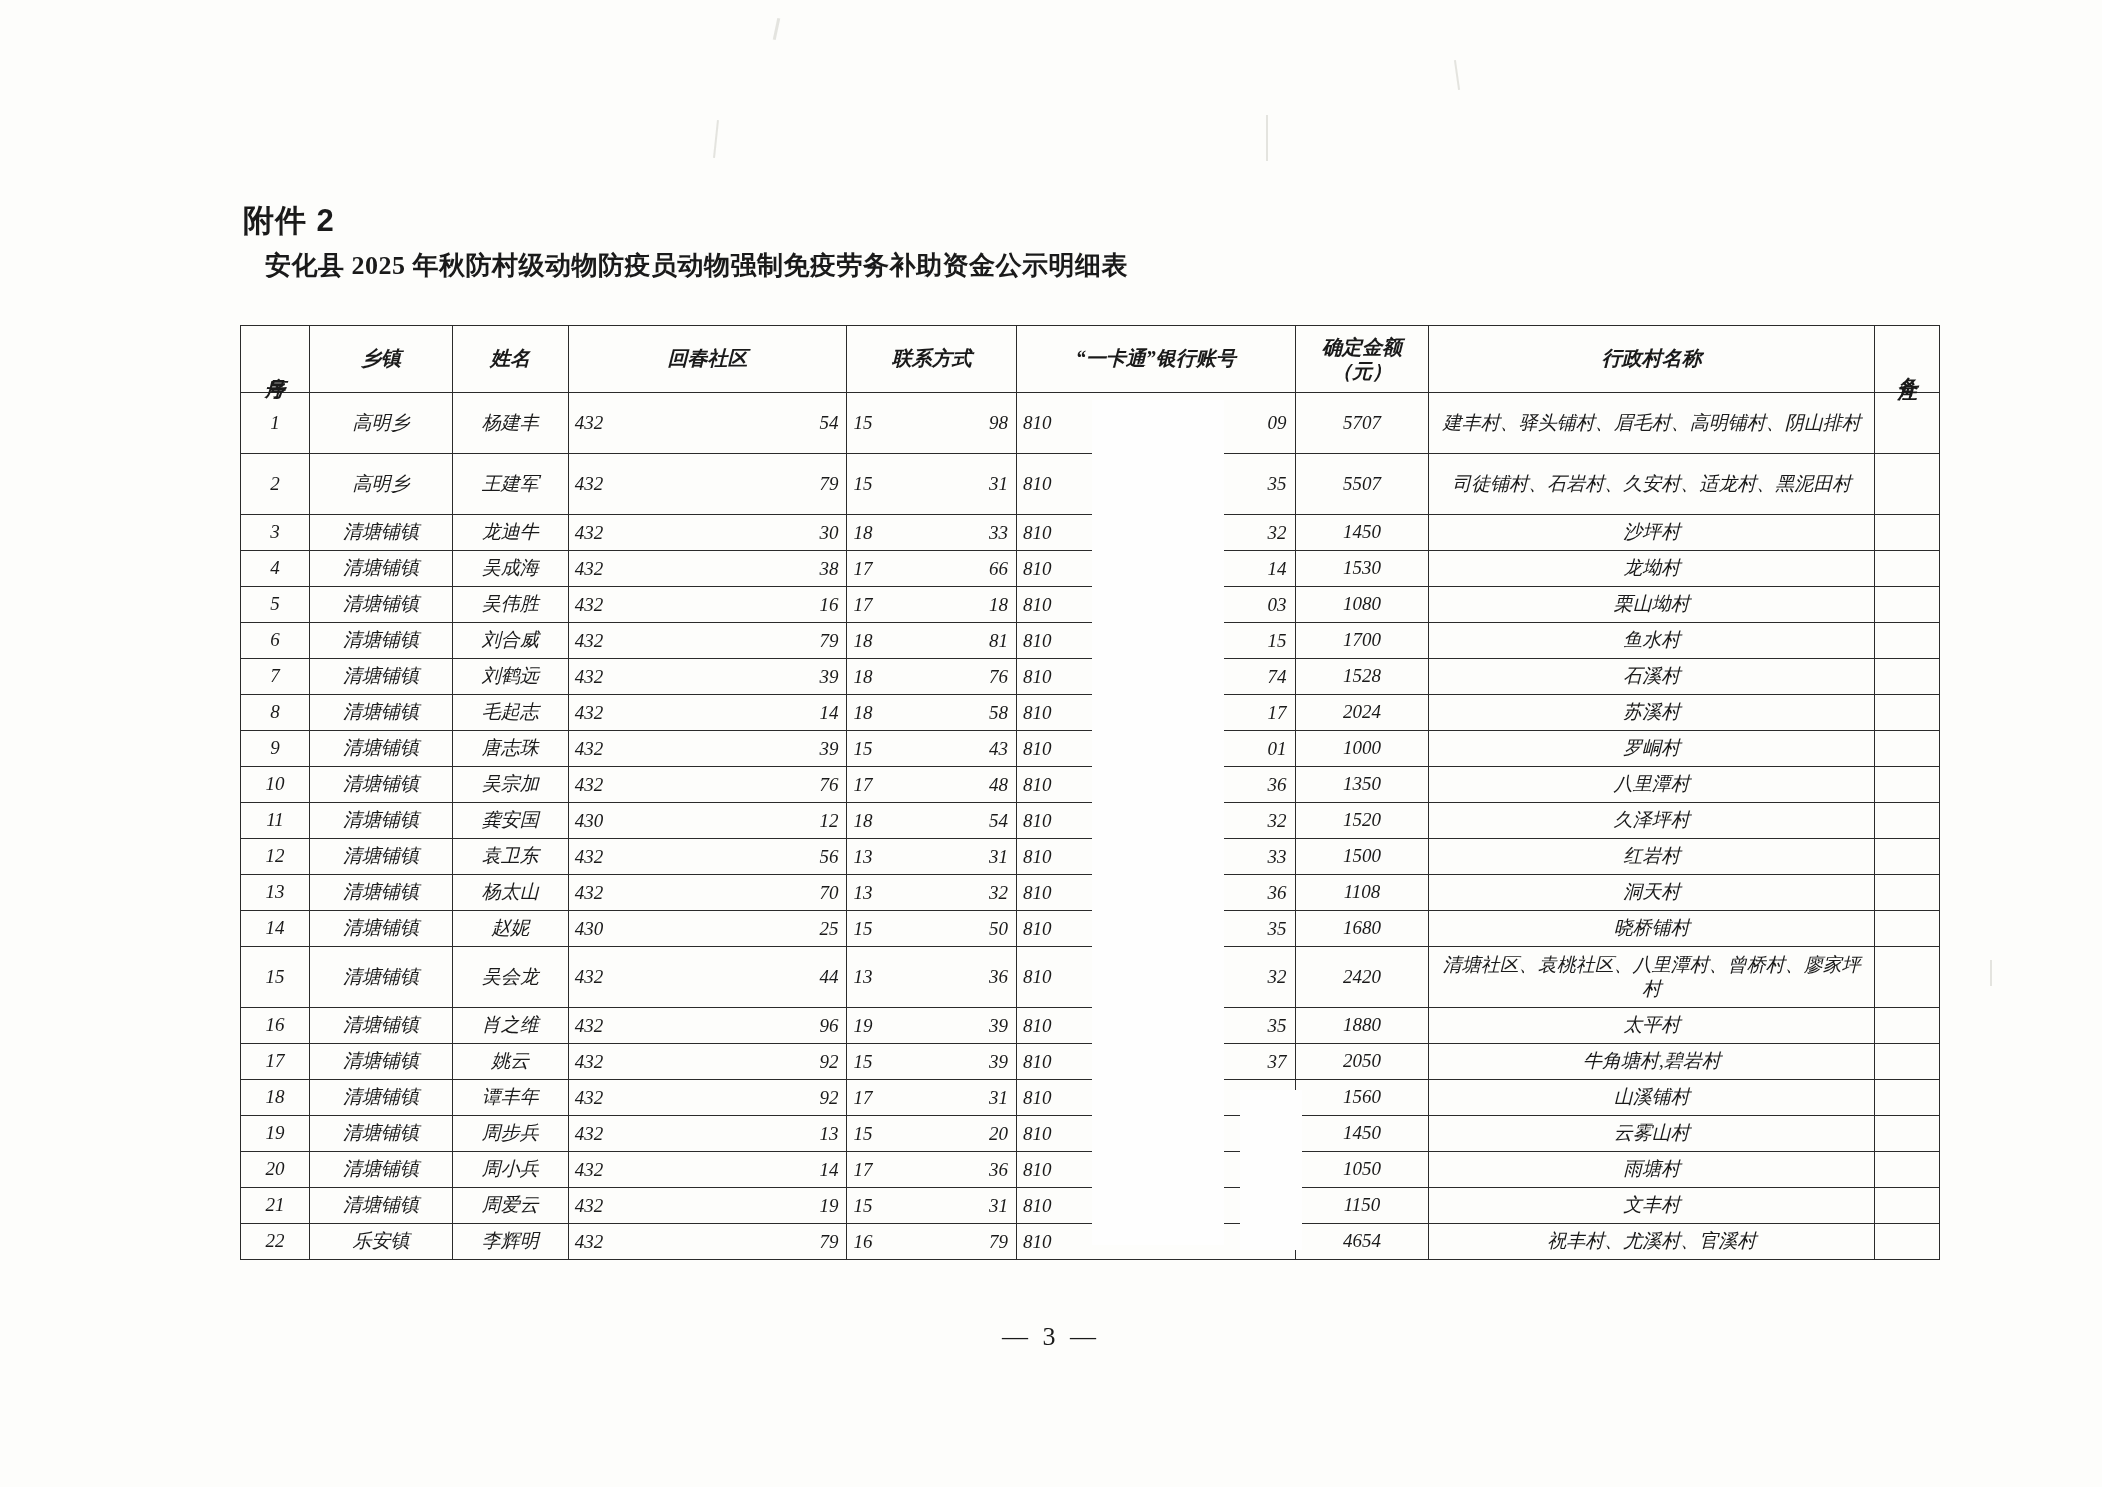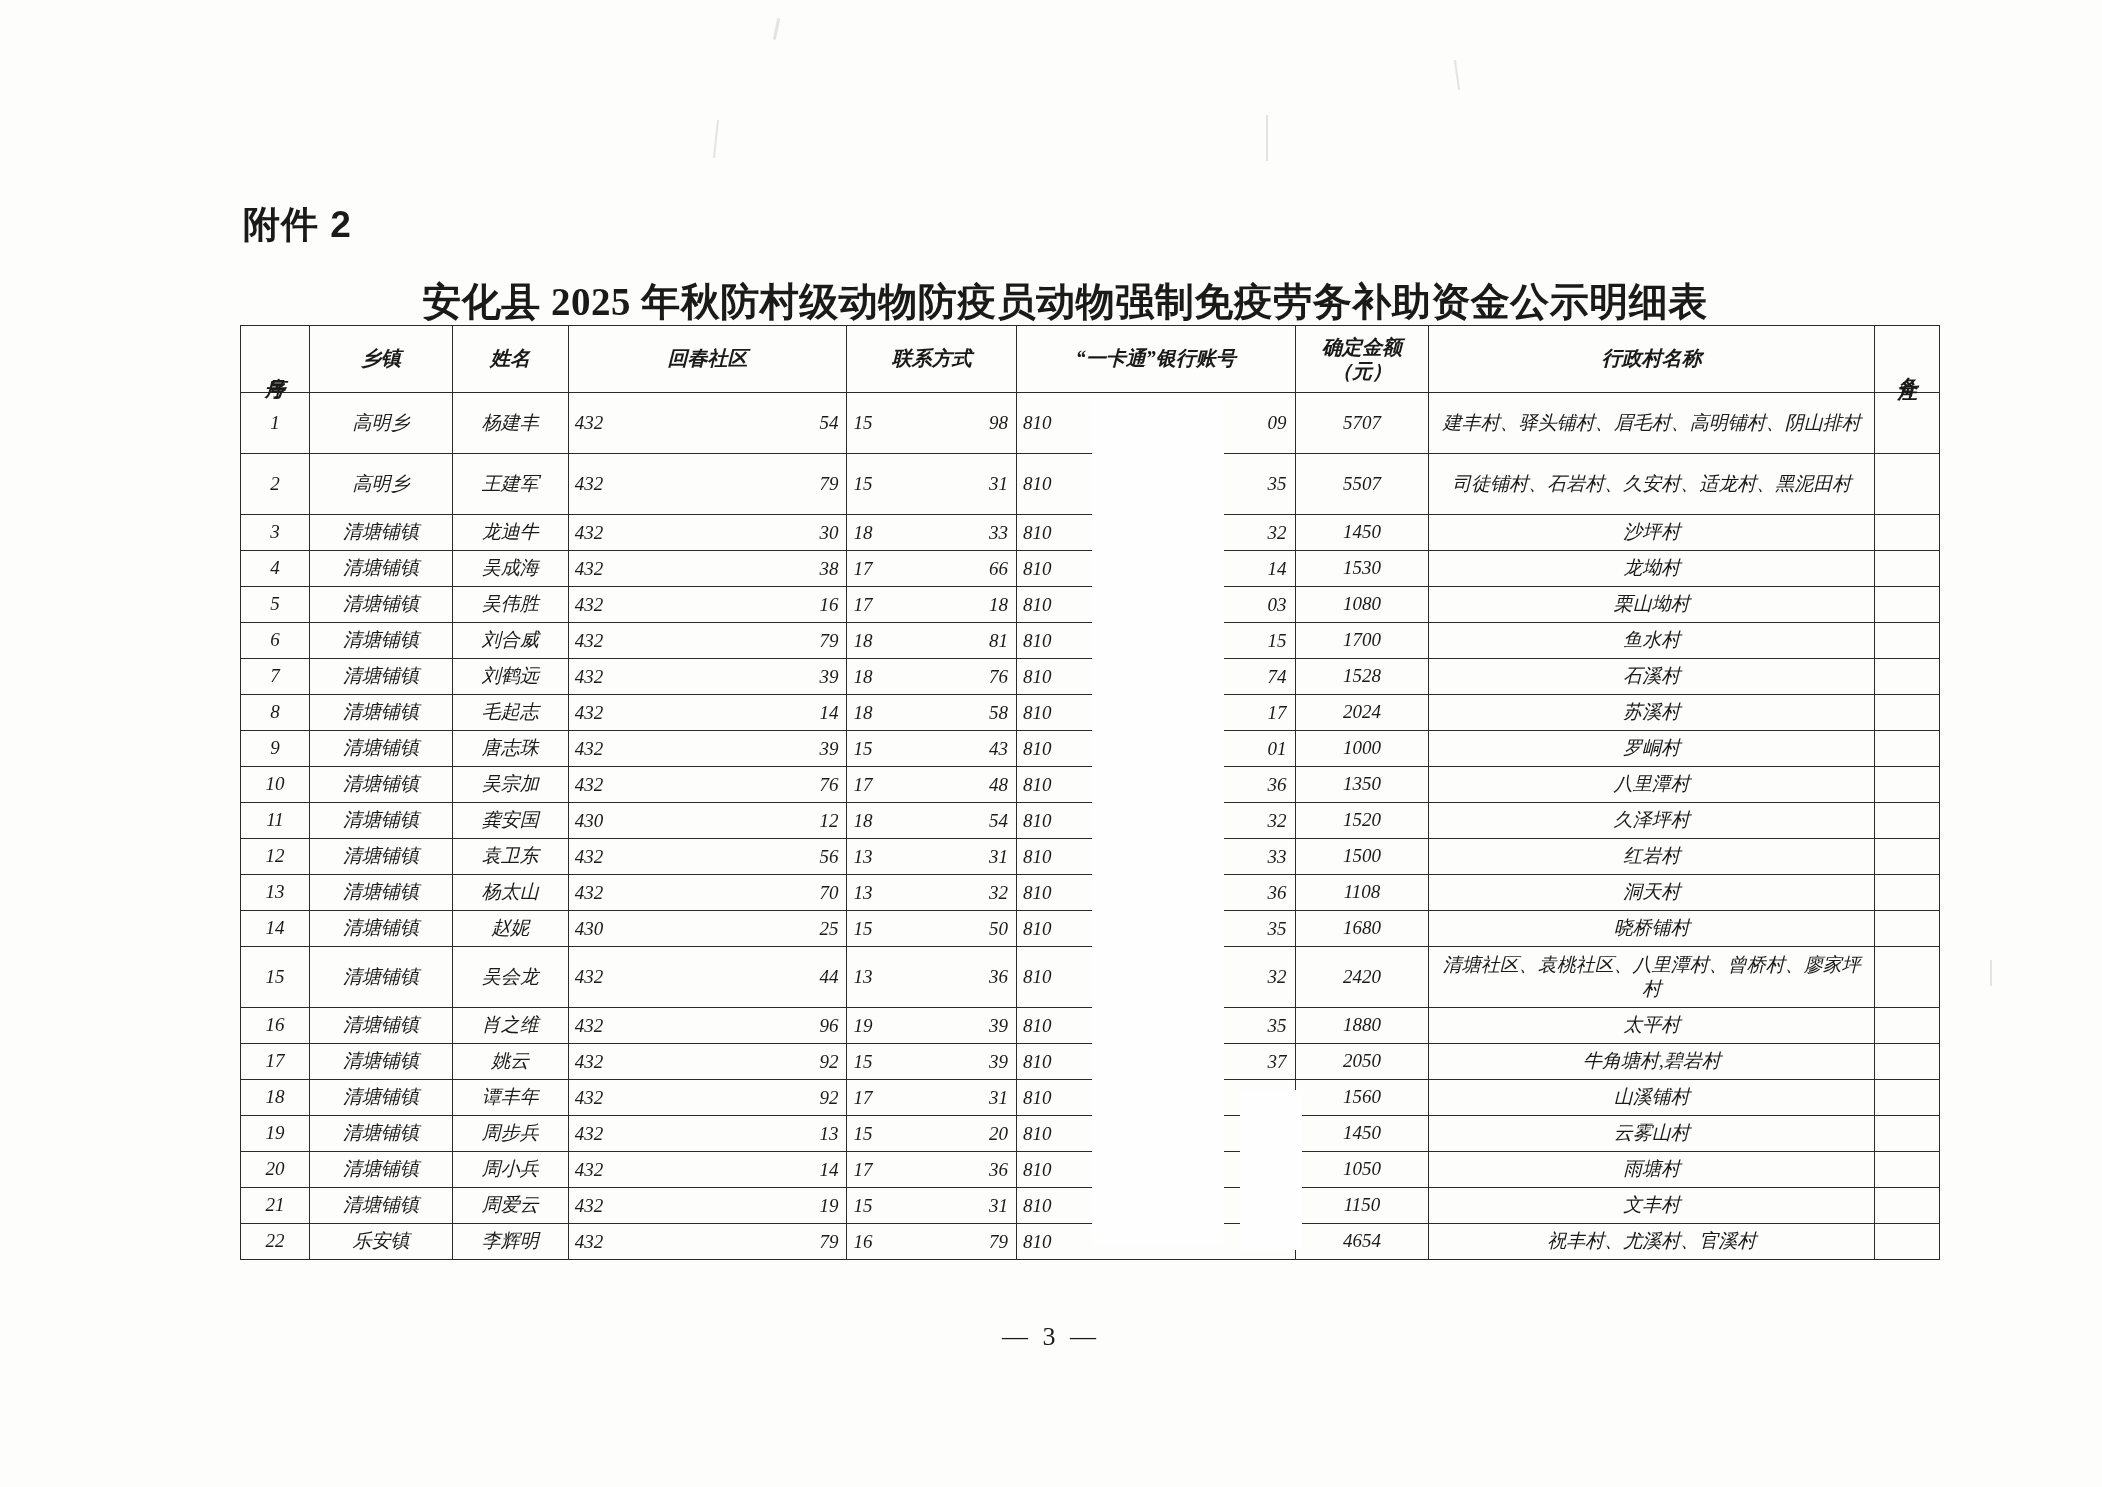--- a/index.html
+++ b/index.html
@@ -25,32 +25,31 @@
   
   .speck {
     position: absolute;
     background: #cfcfc8;
     opacity: .55;
   }
   .attach-label {
     position: absolute;
     left: 243px;
     top: 200px;
-    font-size: 37px;
+    font-size: 31px;
     font-weight: bold;
     letter-spacing: 1px;
     font-family: "Liberation Sans", sans-serif;
   }
   .doc-title {
     position: absolute;
     left: 265px;
-    top: 275px;
+    top: 248px;
     width: 1600px;
-    text-align: center;
-    font-size: 39px;
+    font-size: 26px;
     font-weight: bold;
     letter-spacing: 0.5px;
   }
   .table-wrap {
     position: absolute;
     left: 240px;
     top: 325px;
     width: 1940px;
     font-style: italic;
   }

